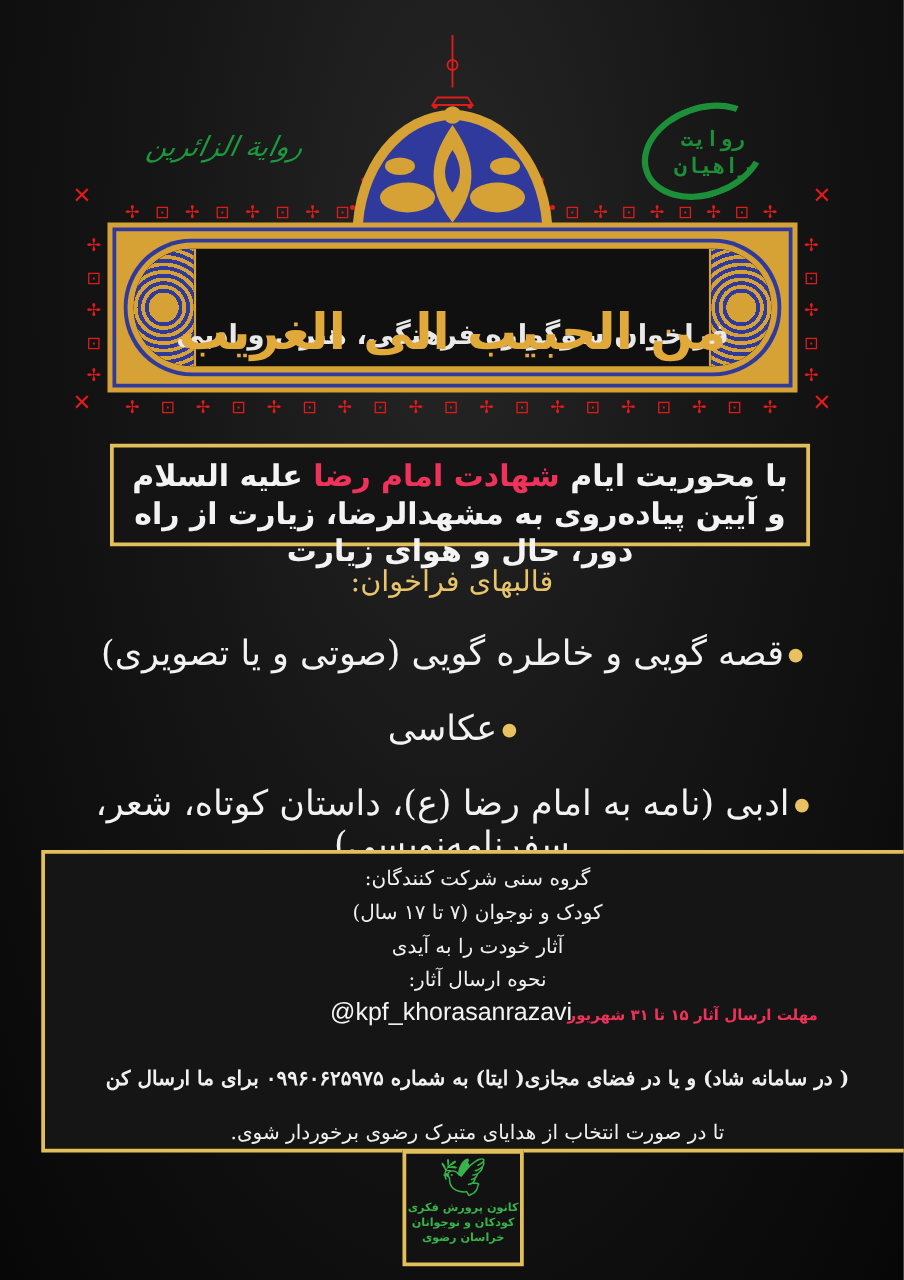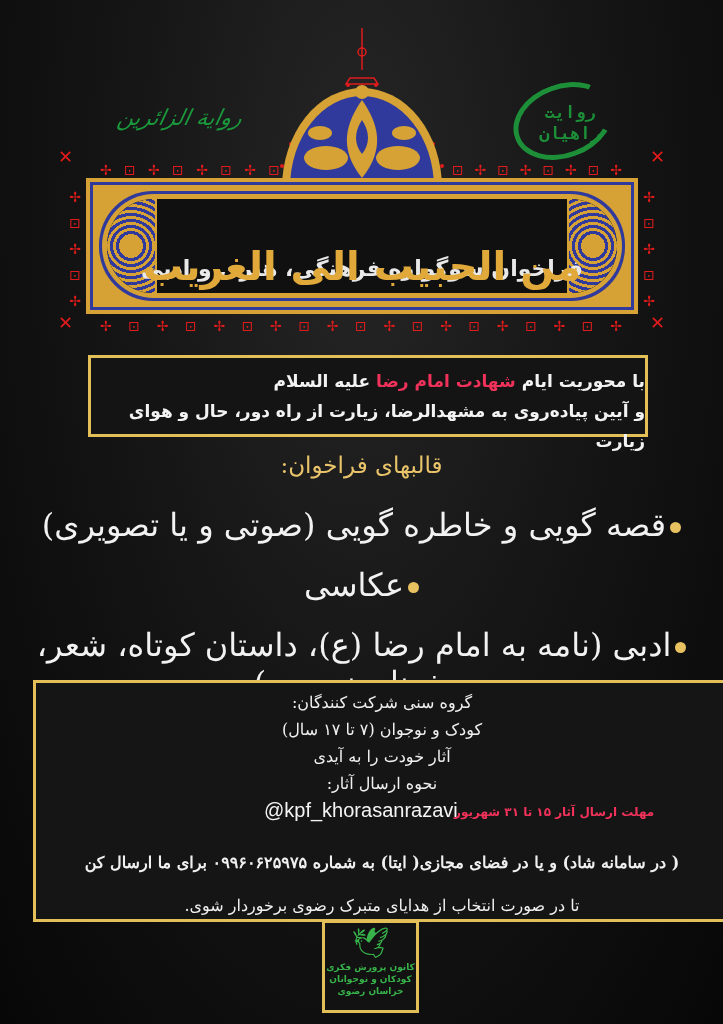--- a/index.html
+++ b/index.html
@@ -68,30 +68,30 @@
     position:absolute; left:0; right:0; top:44px; text-align:center;
     color:#e0a93a; font-weight:bold; font-size:40px; line-height:46px;
   }
 
   
   .subbox {
     left:88px; top:355px; width:560px; height:82px; box-sizing:border-box;
     border:3px solid #e3bf5a; background:#141414;
     text-align:center; padding-top:8px;
   }
-  .subbox .l1, .subbox .l2 { font-weight:bold; font-size:17px; line-height:30px; color:#f3f3f3;text-align:right; }
+  .subbox .l1, .subbox .l2 { font-weight:bold; font-size:24px; line-height:30px; color:#f3f3f3; }
   .subbox .hl { color:#f0325a; }
 
   
   .formats-title {
     left:0; width:723px; top:452px; text-align:center;
     color:#e9c46a; font-size:23px; font-family:"DejaVu Serif", serif;
   }
   .bullet-line {
-    left:0; width:723px; text-align:center; font-size:32px; font-family:"DejaVu Serif", serif; color:#f2f2f2;
+    left:0; width:723px; text-align:center; font-size:28px; font-family:"DejaVu Serif", serif; color:#f2f2f2;
   }
   .dot {
     display:inline-block; width:11px; height:11px; border-radius:50%; background:#e8c260;
     margin-left:4px; vertical-align:middle;
   }
 
   
   .infobox {
     left:33px; top:680px; width:698px; height:242px; box-sizing:border-box;
     border:3px solid #e3bf5a; background:#151515;

